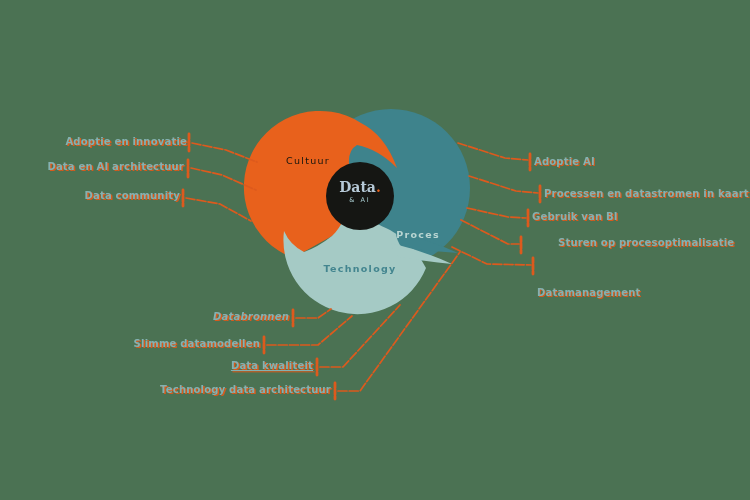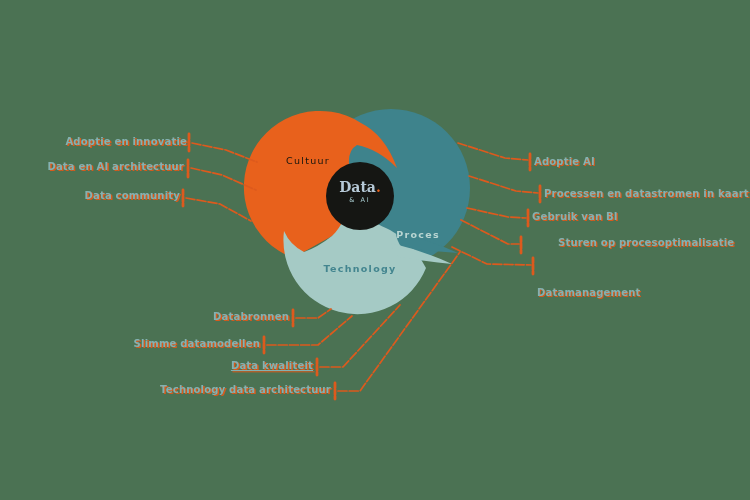--- a/index.html
+++ b/index.html
@@ -108,18 +108,18 @@
   <div class="callout duo-left" style="right:563px;top:136px;">Adoptie en innovatie</div>
   <div class="callout duo-left" style="right:566px;top:161px;">Data en AI architectuur</div>
   <div class="callout duo-left" style="right:570px;top:190px;">Data community</div>
 
   <div class="callout duo-right" style="left:534px;top:156px;">Adoptie AI</div>
   <div class="callout duo-right" style="left:544px;top:188px;">Processen en datastromen in kaart</div>
   <div class="callout duo-right" style="left:532px;top:211px;">Gebruik van BI</div>
   <div class="callout duo-right" style="left:525px;top:237px;margin-left:33px;">Sturen op procesoptimalisatie</div>
   <div class="callout duo-right" style="left:537px;top:259px;margin-top:28px;">Datamanagement</div>
 
-  <div class="callout duo-left" style="right:461px;top:311px;">Databronnen</div>
+  <div class="callout duo-left" style="right:461px;top:311px;font-style:italic;">Databronnen</div>
   <div class="callout duo-left" style="right:490px;top:338px;">Slimme datamodellen</div>
   <div class="callout duo-left" style="right:437px;top:360px;text-decoration:underline;">Data kwaliteit</div>
   <div class="callout duo-left" style="right:419px;top:384px;">Technology data architectuur</div>
 
 </div>
 
 </body></html>

